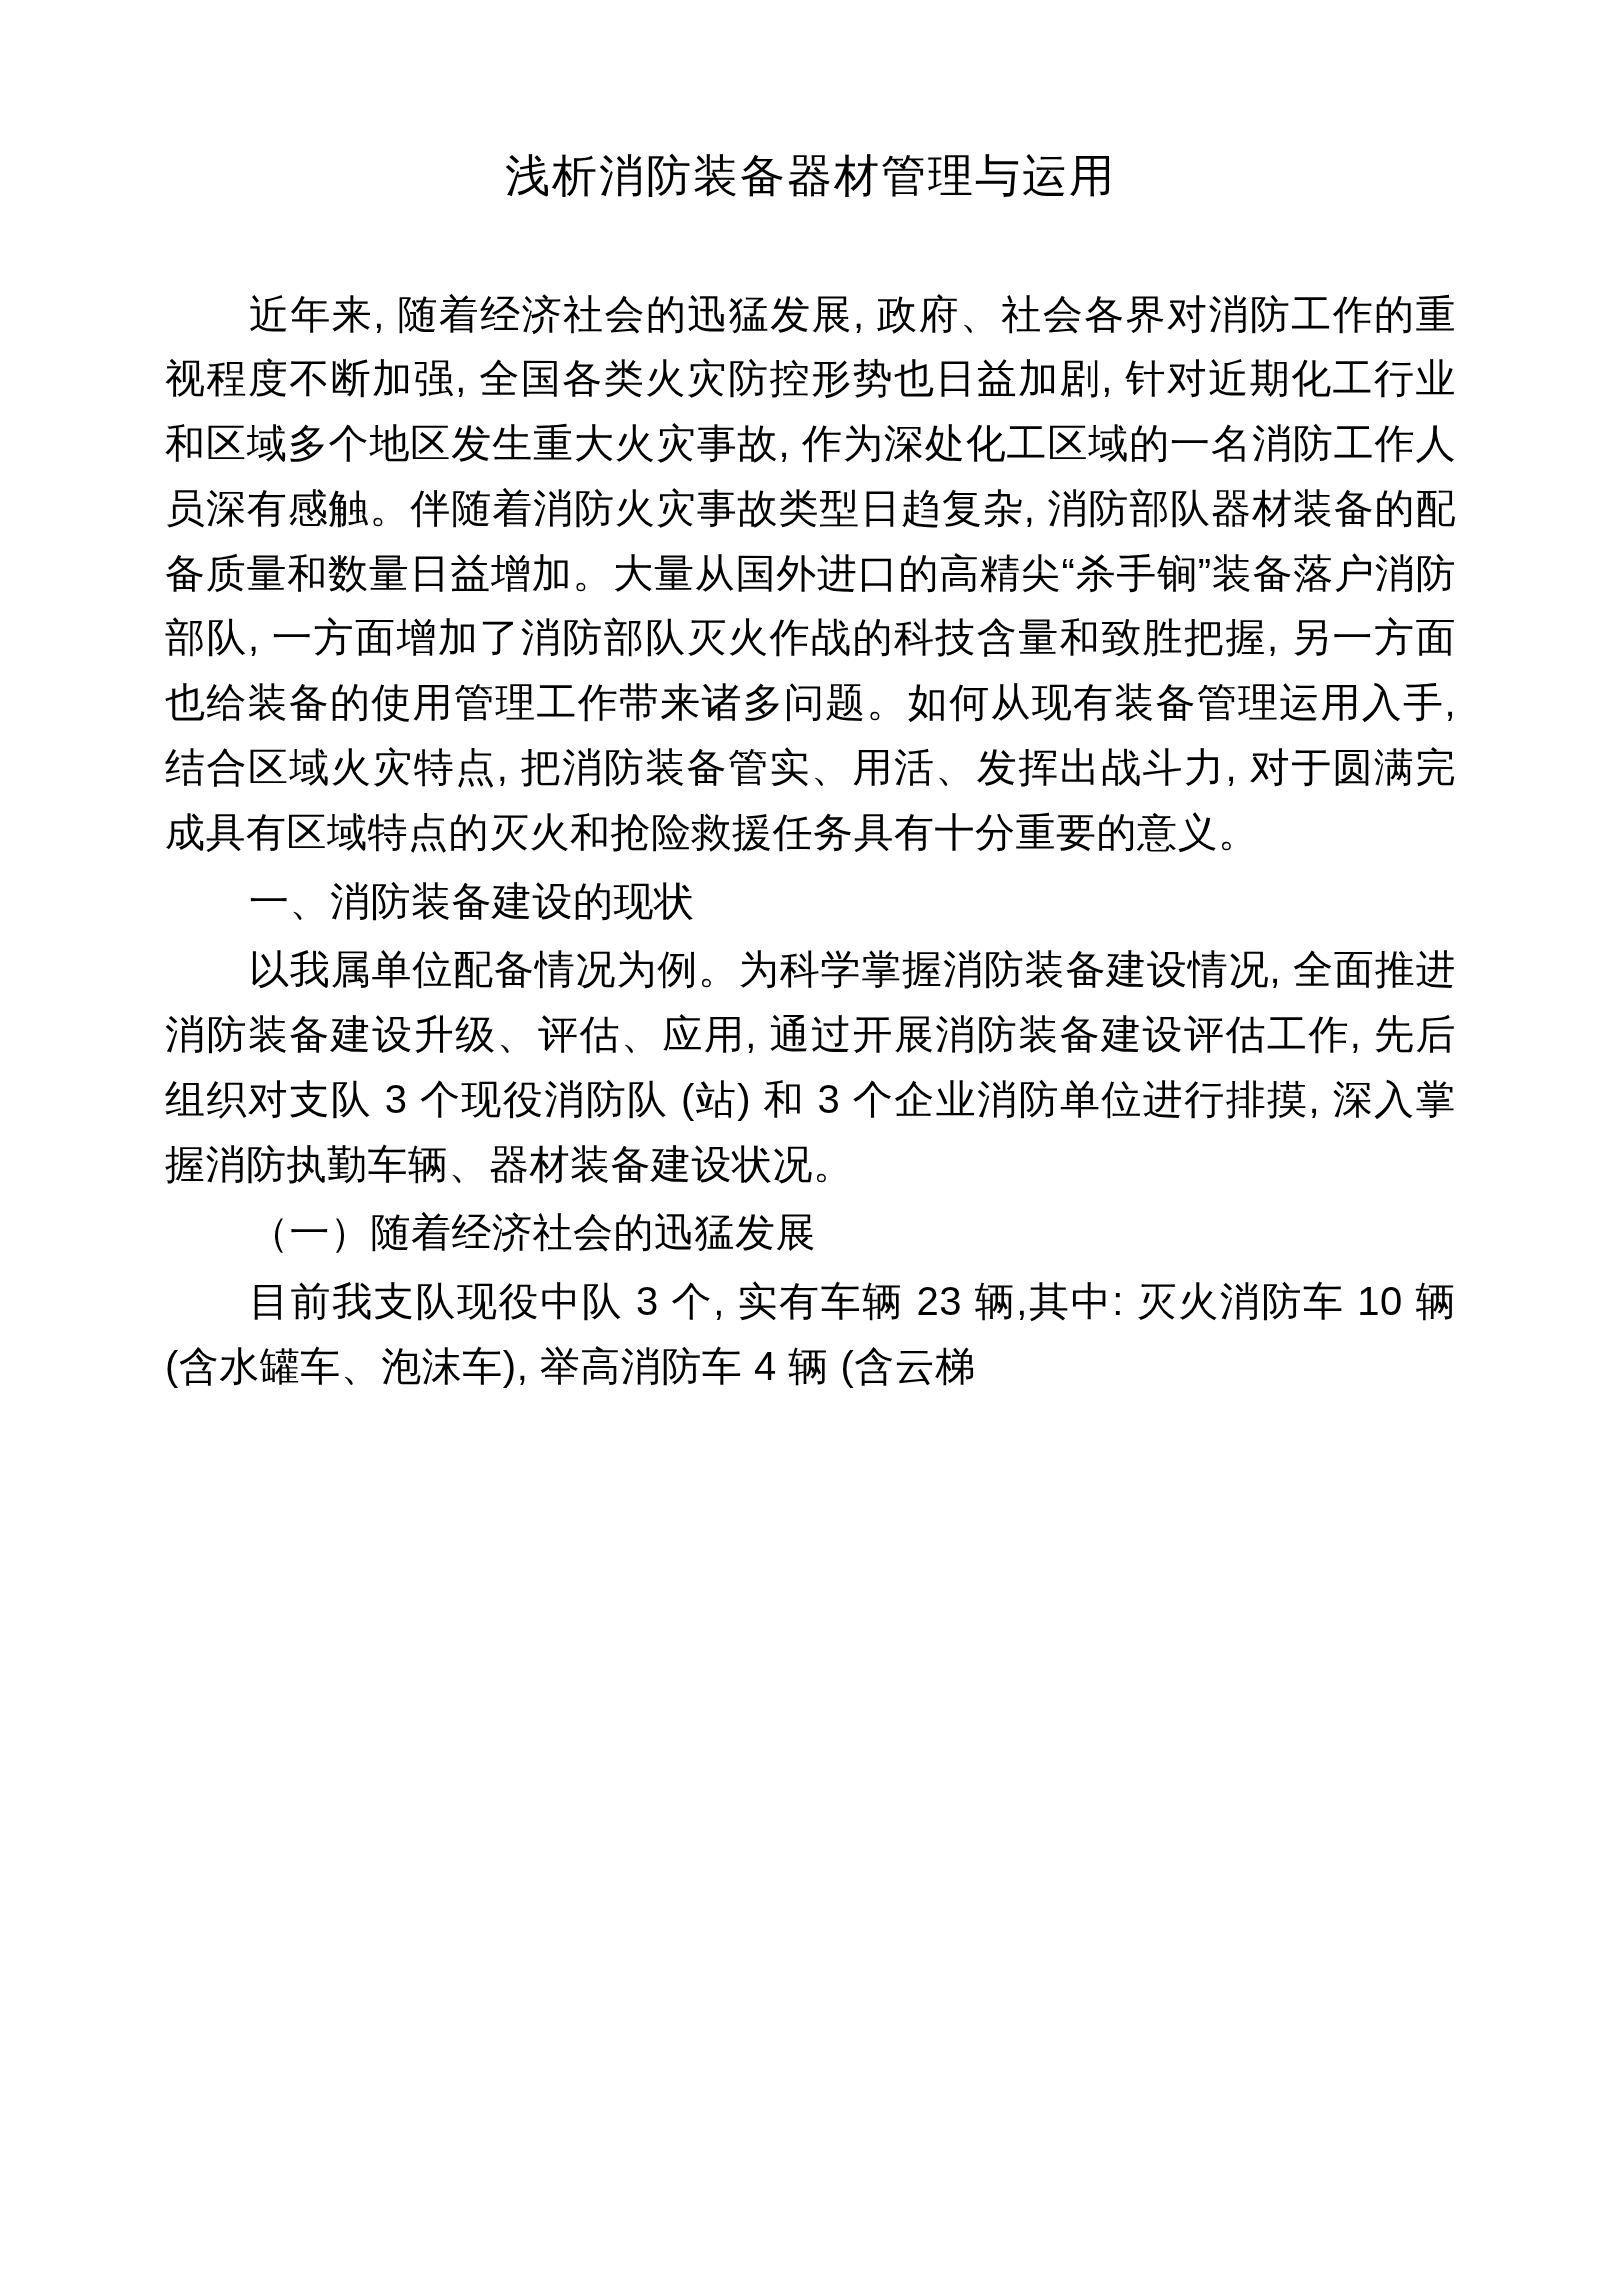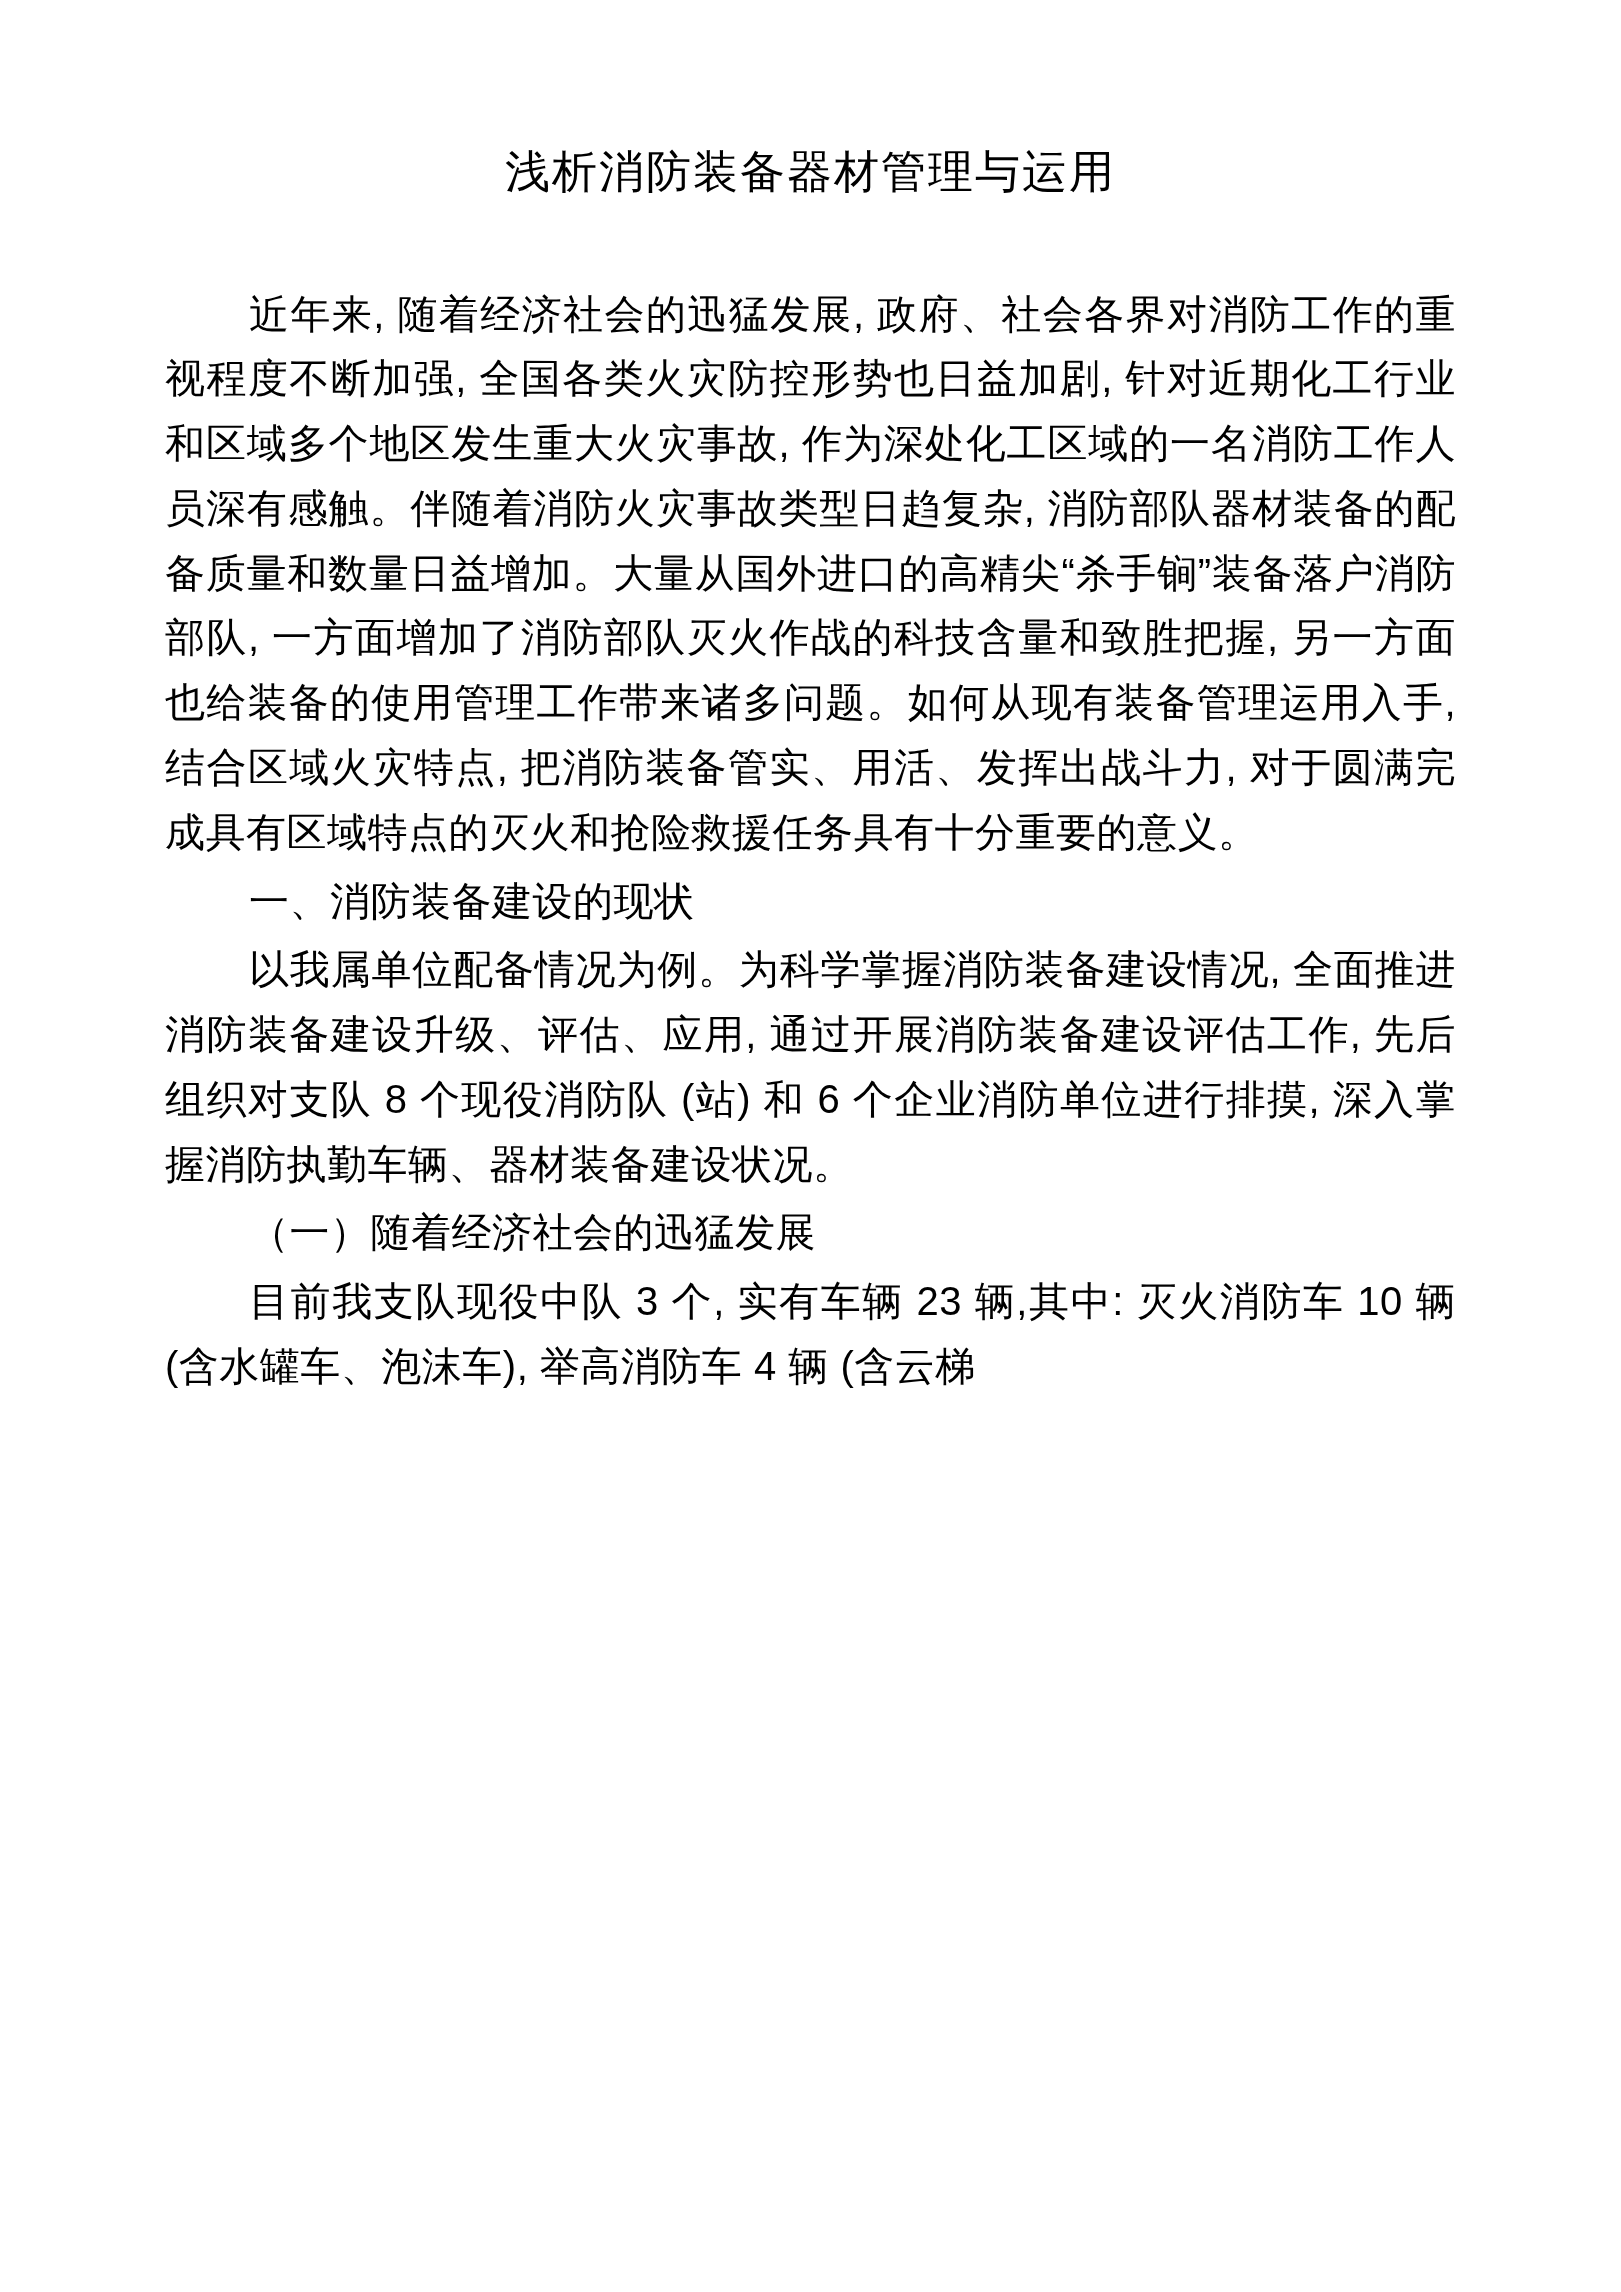--- a/index.html
+++ b/index.html
@@ -21,21 +21,21 @@
     padding: 147px 165px 0 165px;
     overflow: hidden;
   }
   .doc-title {
     text-align: center;
     font-size: 45px;
     line-height: 1.3;
     letter-spacing: 2px;
     margin: 0 0 0 0;
     font-weight: normal;
-    font-family: Liberation Mono, monospace;
+    font-family: Liberation Serif, serif;
   }
   .body-text {
     margin-top: 76px;
   }
   p.para {
     font-size: 40px;
     line-height: 1.62;
     margin: 0;
     text-align: justify;
     text-justify: inter-ideograph;
@@ -49,19 +49,19 @@
 </head>
 <body>
 
 <div class="page">
 
   <h1 class="doc-title">浅析消防装备器材管理与运用</h1>
 
   <div class="body-text">
     <p class="para">近年来, 随着经济社会的迅猛发展, 政府、社会各界对消防工作的重视程度不断加强, 全国各类火灾防控形势也日益加剧, 针对近期化工行业和区域多个地区发生重大火灾事故, 作为深处化工区域的一名消防工作人员深有感触。伴随着消防火灾事故类型日趋复杂, 消防部队器材装备的配备质量和数量日益增加。大量从国外进口的高精尖“杀手锏”装备落户消防部队, 一方面增加了消防部队灭火作战的科技含量和致胜把握, 另一方面也给装备的使用管理工作带来诸多问题。如何从现有装备管理运用入手, 结合区域火灾特点, 把消防装备管实、用活、发挥出战斗力, 对于圆满完成具有区域特点的灭火和抢险救援任务具有十分重要的意义。</p>
     <p class="para">一、消防装备建设的现状</p>
-    <p class="para">以我属单位配备情况为例。为科学掌握消防装备建设情况, 全面推进消防装备建设升级、评估、应用, 通过开展消防装备建设评估工作, 先后组织对支队 8 个现役消防队 (站) 和 6 个企业消防单位进行排摸, 深入掌握消防执勤车辆、器材装备建设状况。</p>
+    <p class="para">以我属单位配备情况为例。为科学掌握消防装备建设情况, 全面推进消防装备建设升级、评估、应用, 通过开展消防装备建设评估工作, 先后组织对支队 3 个现役消防队 (站) 和 3 个企业消防单位进行排摸, 深入掌握消防执勤车辆、器材装备建设状况。</p>
     <p class="para">（一）随着经济社会的迅猛发展</p>
     <p class="para">目前我支队现役中队 3 个, 实有车辆 23 辆,其中: 灭火消防车 10 辆 (含水罐车、泡沫车), 举高消防车 4 辆 (含云梯</p>
   </div>
 
 </div>
 
 
 </body></html>

